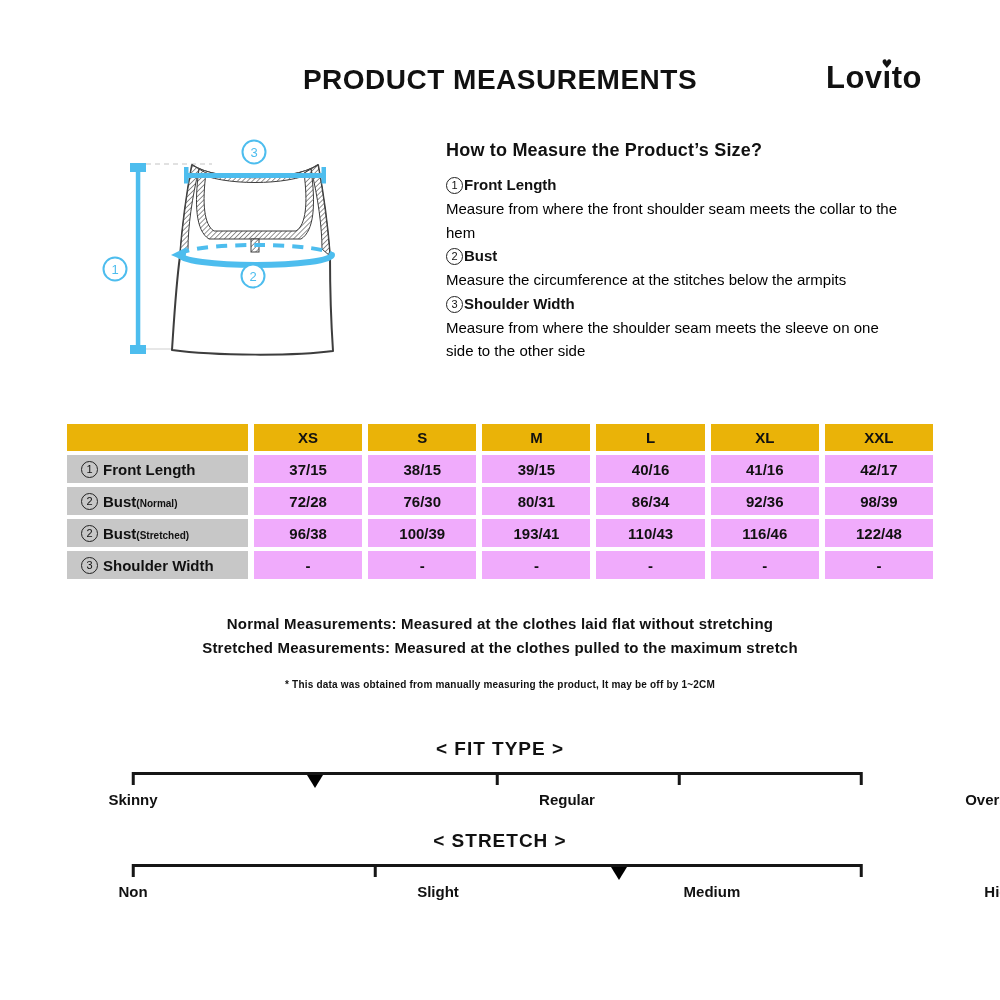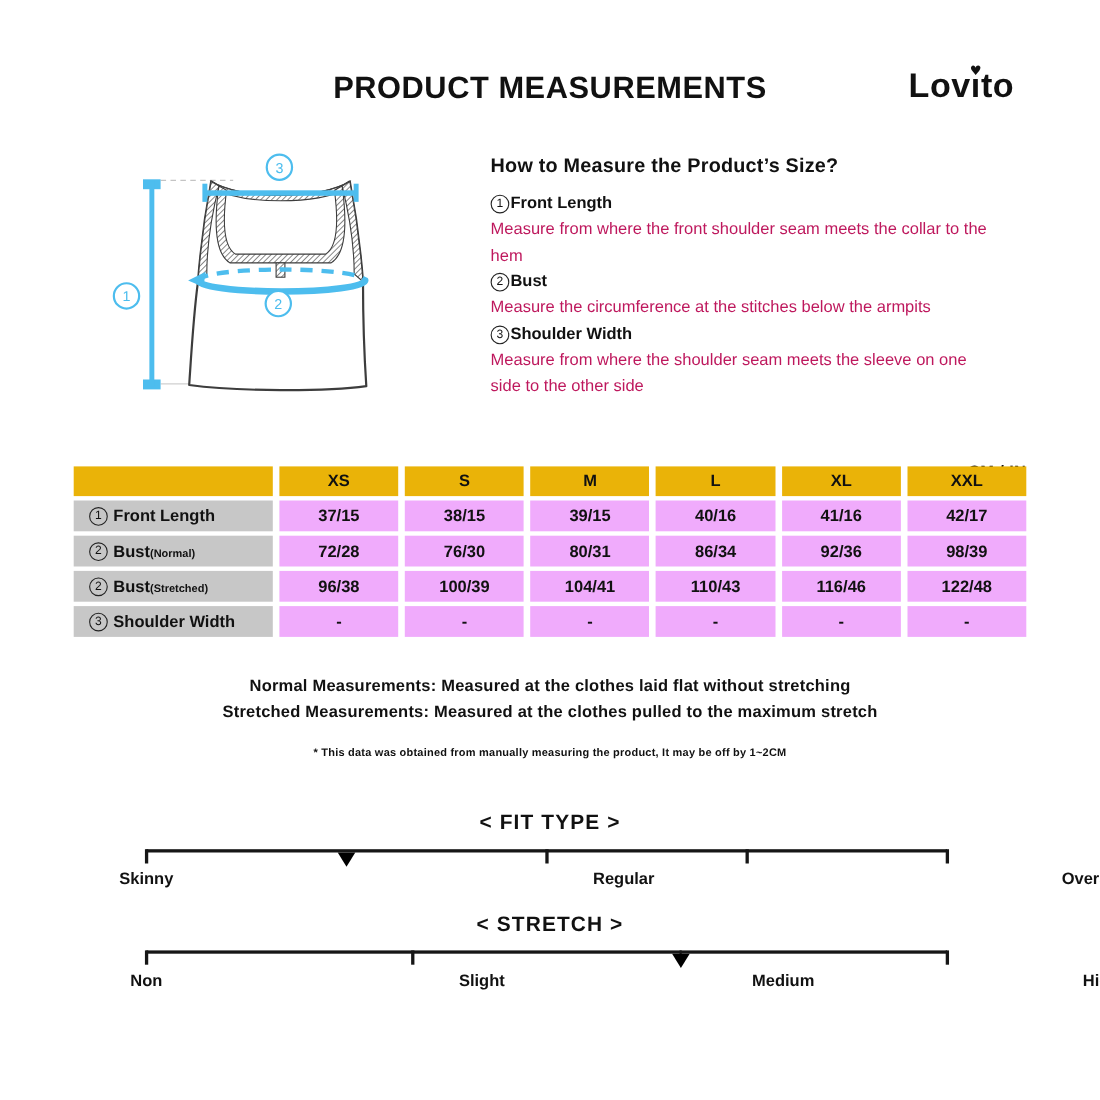--- a/index.html
+++ b/index.html
@@ -17,21 +17,21 @@
   
   .diagram{position:absolute;left:85px;top:135px;}
 
   
   .howto{position:absolute;left:446px;top:140px;width:452px;}
   .howto-heading{font-size:18px;font-weight:700;margin:0 0 12px 0;letter-spacing:.2px;}
   .hlabel{font-size:15px;font-weight:700;line-height:24px;}
   .cnum2{display:inline-block;width:15px;height:15px;line-height:14px;border:1px solid #222;
          border-radius:50%;font-size:11px;font-weight:400;text-align:center;vertical-align:1px;
          margin-right:1px;}
-  .hdesc{font-size:15px;line-height:23.5px;color:#be185d;font-weight:400;}
+  .hdesc{font-size:15px;line-height:23.5px;color:#000000;font-weight:400;}
 
   
   .unit{position:absolute;right:67px;top:394px;font-size:15px;font-weight:700;letter-spacing:.3px;margin-top:27px;}
 
   
   .table{position:absolute;left:67px;top:424px;width:866px;display:grid;
          grid-template-columns:181px repeat(6,1fr);column-gap:6px;row-gap:4px;}
   .cell{height:28px;display:flex;align-items:center;justify-content:center;
         font-size:15px;font-weight:700;}
   .hcell{background:#eab308;height:27px;}
@@ -166,21 +166,21 @@
       <div class="cell dcell">86/34</div>
       <div class="cell dcell">92/36</div>
       <div class="cell dcell">98/39</div>
       <div class="cell lcell">
         <span class="cnum">2</span>
         <span>Bust</span>
         <span class="sub">(Stretched)</span>
       </div>
       <div class="cell dcell">96/38</div>
       <div class="cell dcell">100/39</div>
-      <div class="cell dcell">104/41</div>
+      <div class="cell dcell">193/41</div>
       <div class="cell dcell">110/43</div>
       <div class="cell dcell">116/46</div>
       <div class="cell dcell">122/48</div>
       <div class="cell lcell">
         <span class="cnum">3</span>
         <span>Shoulder Width</span>
       </div>
       <div class="cell dcell">-</div>
       <div class="cell dcell">-</div>
       <div class="cell dcell">-</div>

